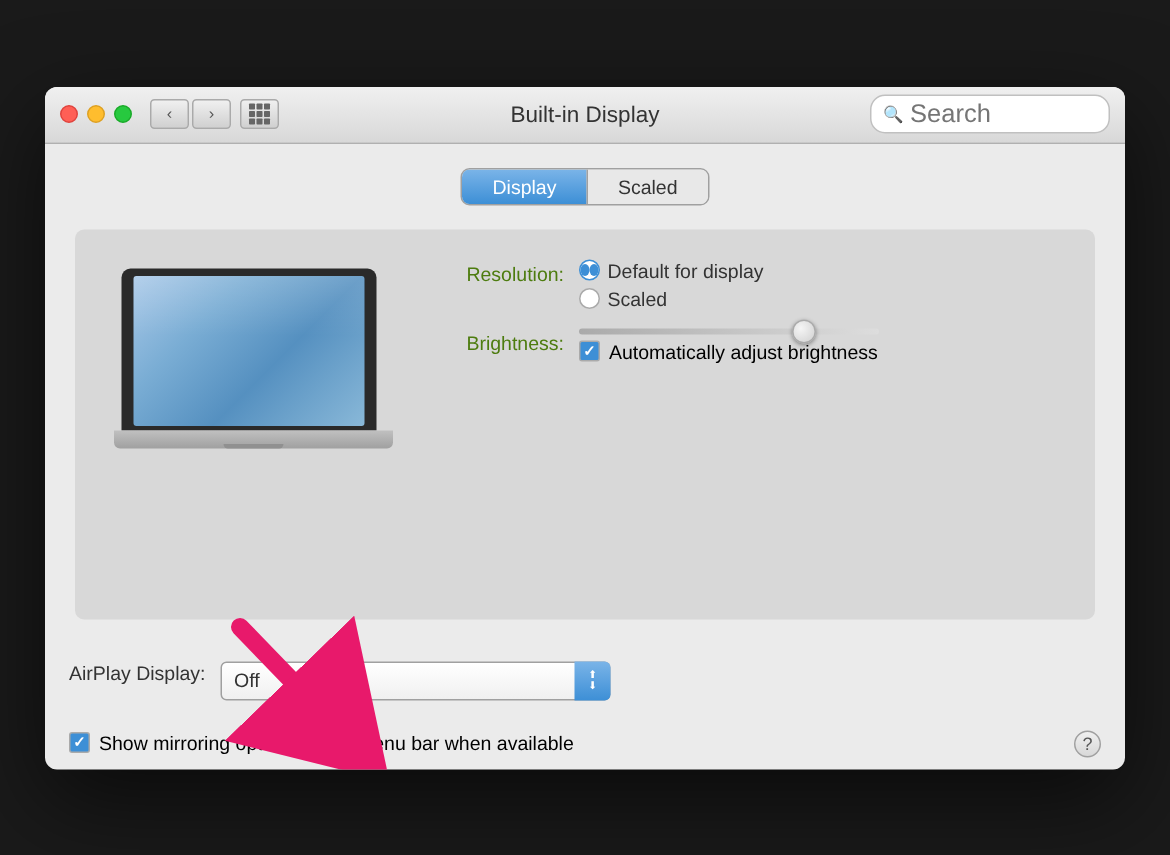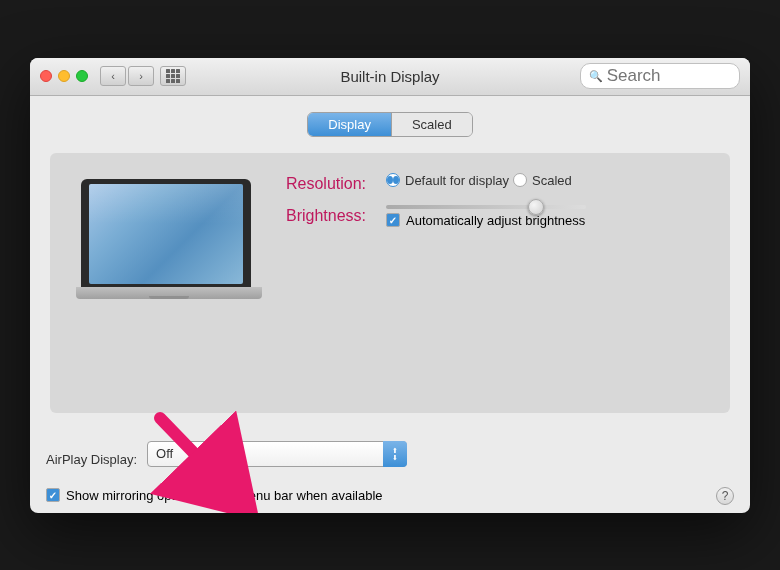--- a/index.html
+++ b/index.html
@@ -241,30 +241,31 @@
     }
 
     .control-row {
       display: flex;
       align-items: flex-start;
       margin-bottom: 12px;
       gap: 10px;
     }
 
     .control-label {
-      font-size: 16px;
-      color: #be185d;
+      font-size: 13px;
+      color: #4d7c0f;
       width: 90px;
+      text-align: right;
       padding-top: 2px;
       flex-shrink: 0;
     }
 
     .radio-group {
       display: flex;
-      flex-direction: row;
+      flex-direction: column;
       gap: 4px;
     }
 
     .radio-option {
       display: flex;
       align-items: center;
       gap: 5px;
       font-size: 13px;
       color: #333;
       cursor: pointer;
@@ -346,21 +347,21 @@
       content: '✓';
       color: white;
       font-size: 10px;
       font-weight: bold;
     }
 
     
     .bottom-section {
       padding: 12px 16px;
       display: flex;
-      align-items: flex-end;
+      align-items: flex-start;
       gap: 10px;
     }
 
     .airplay-label {
       font-size: 13px;
       color: #333;
       flex-shrink: 0;
     }
 
     .select-wrapper {

